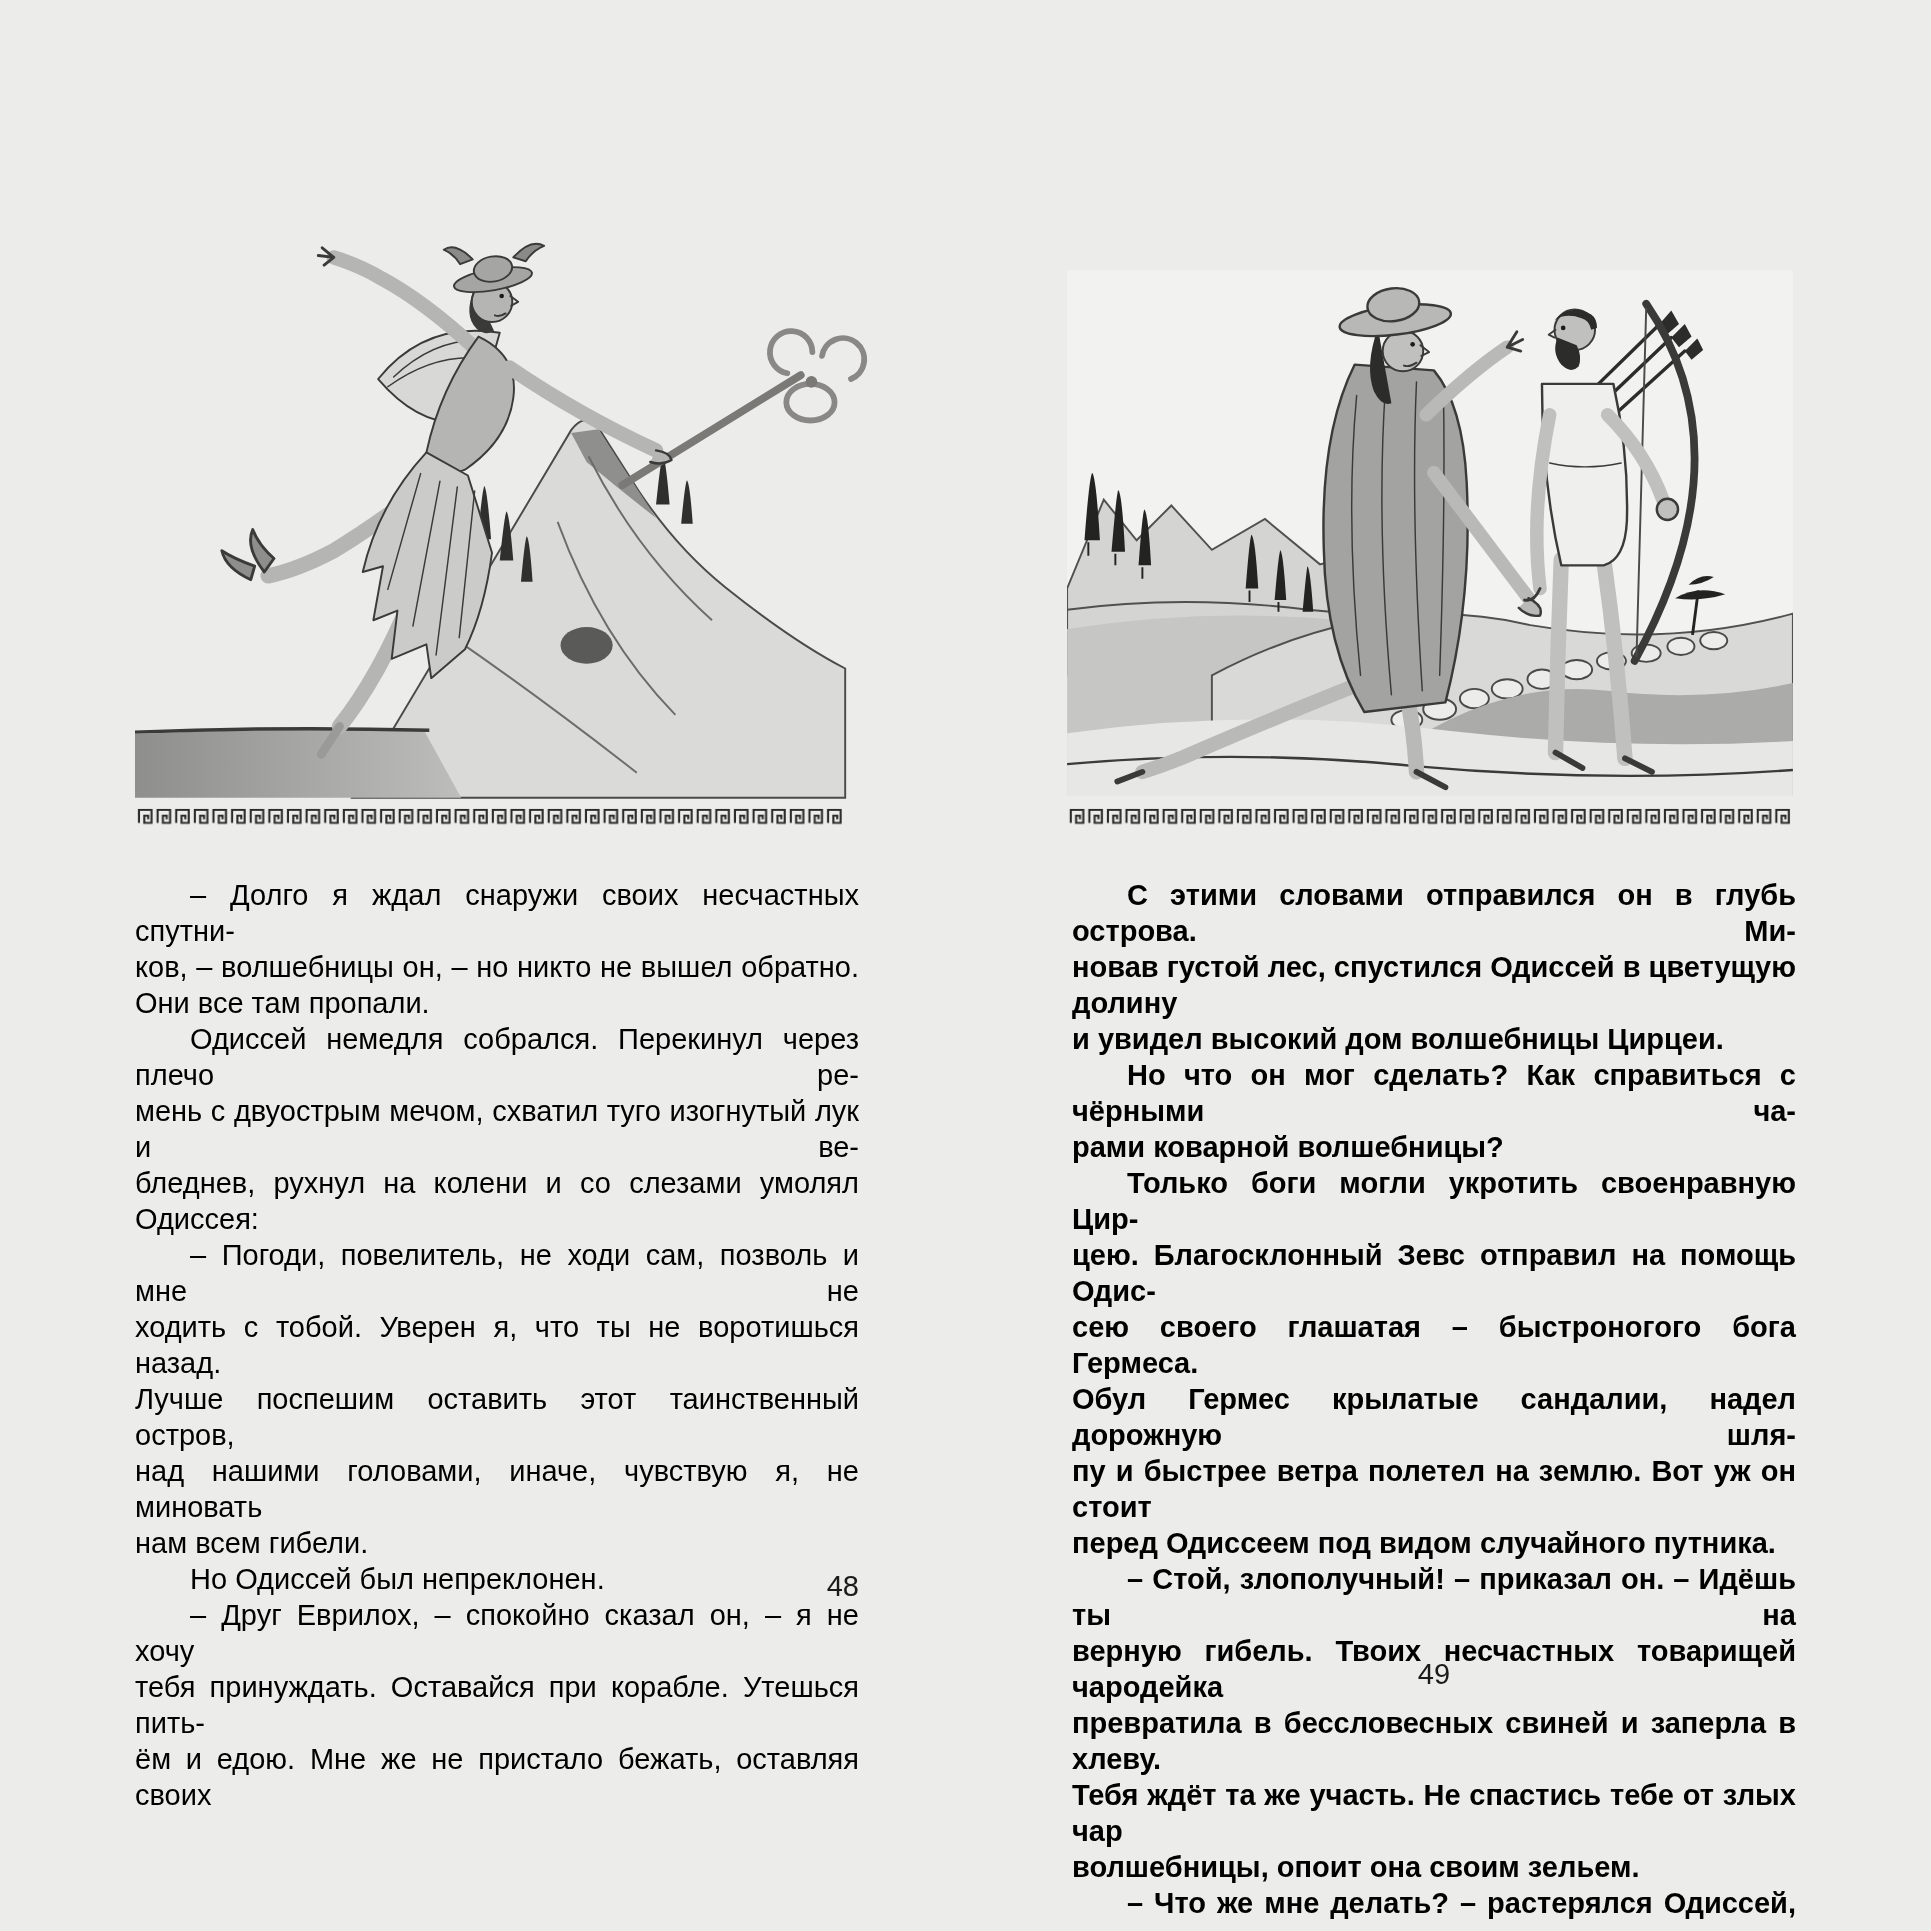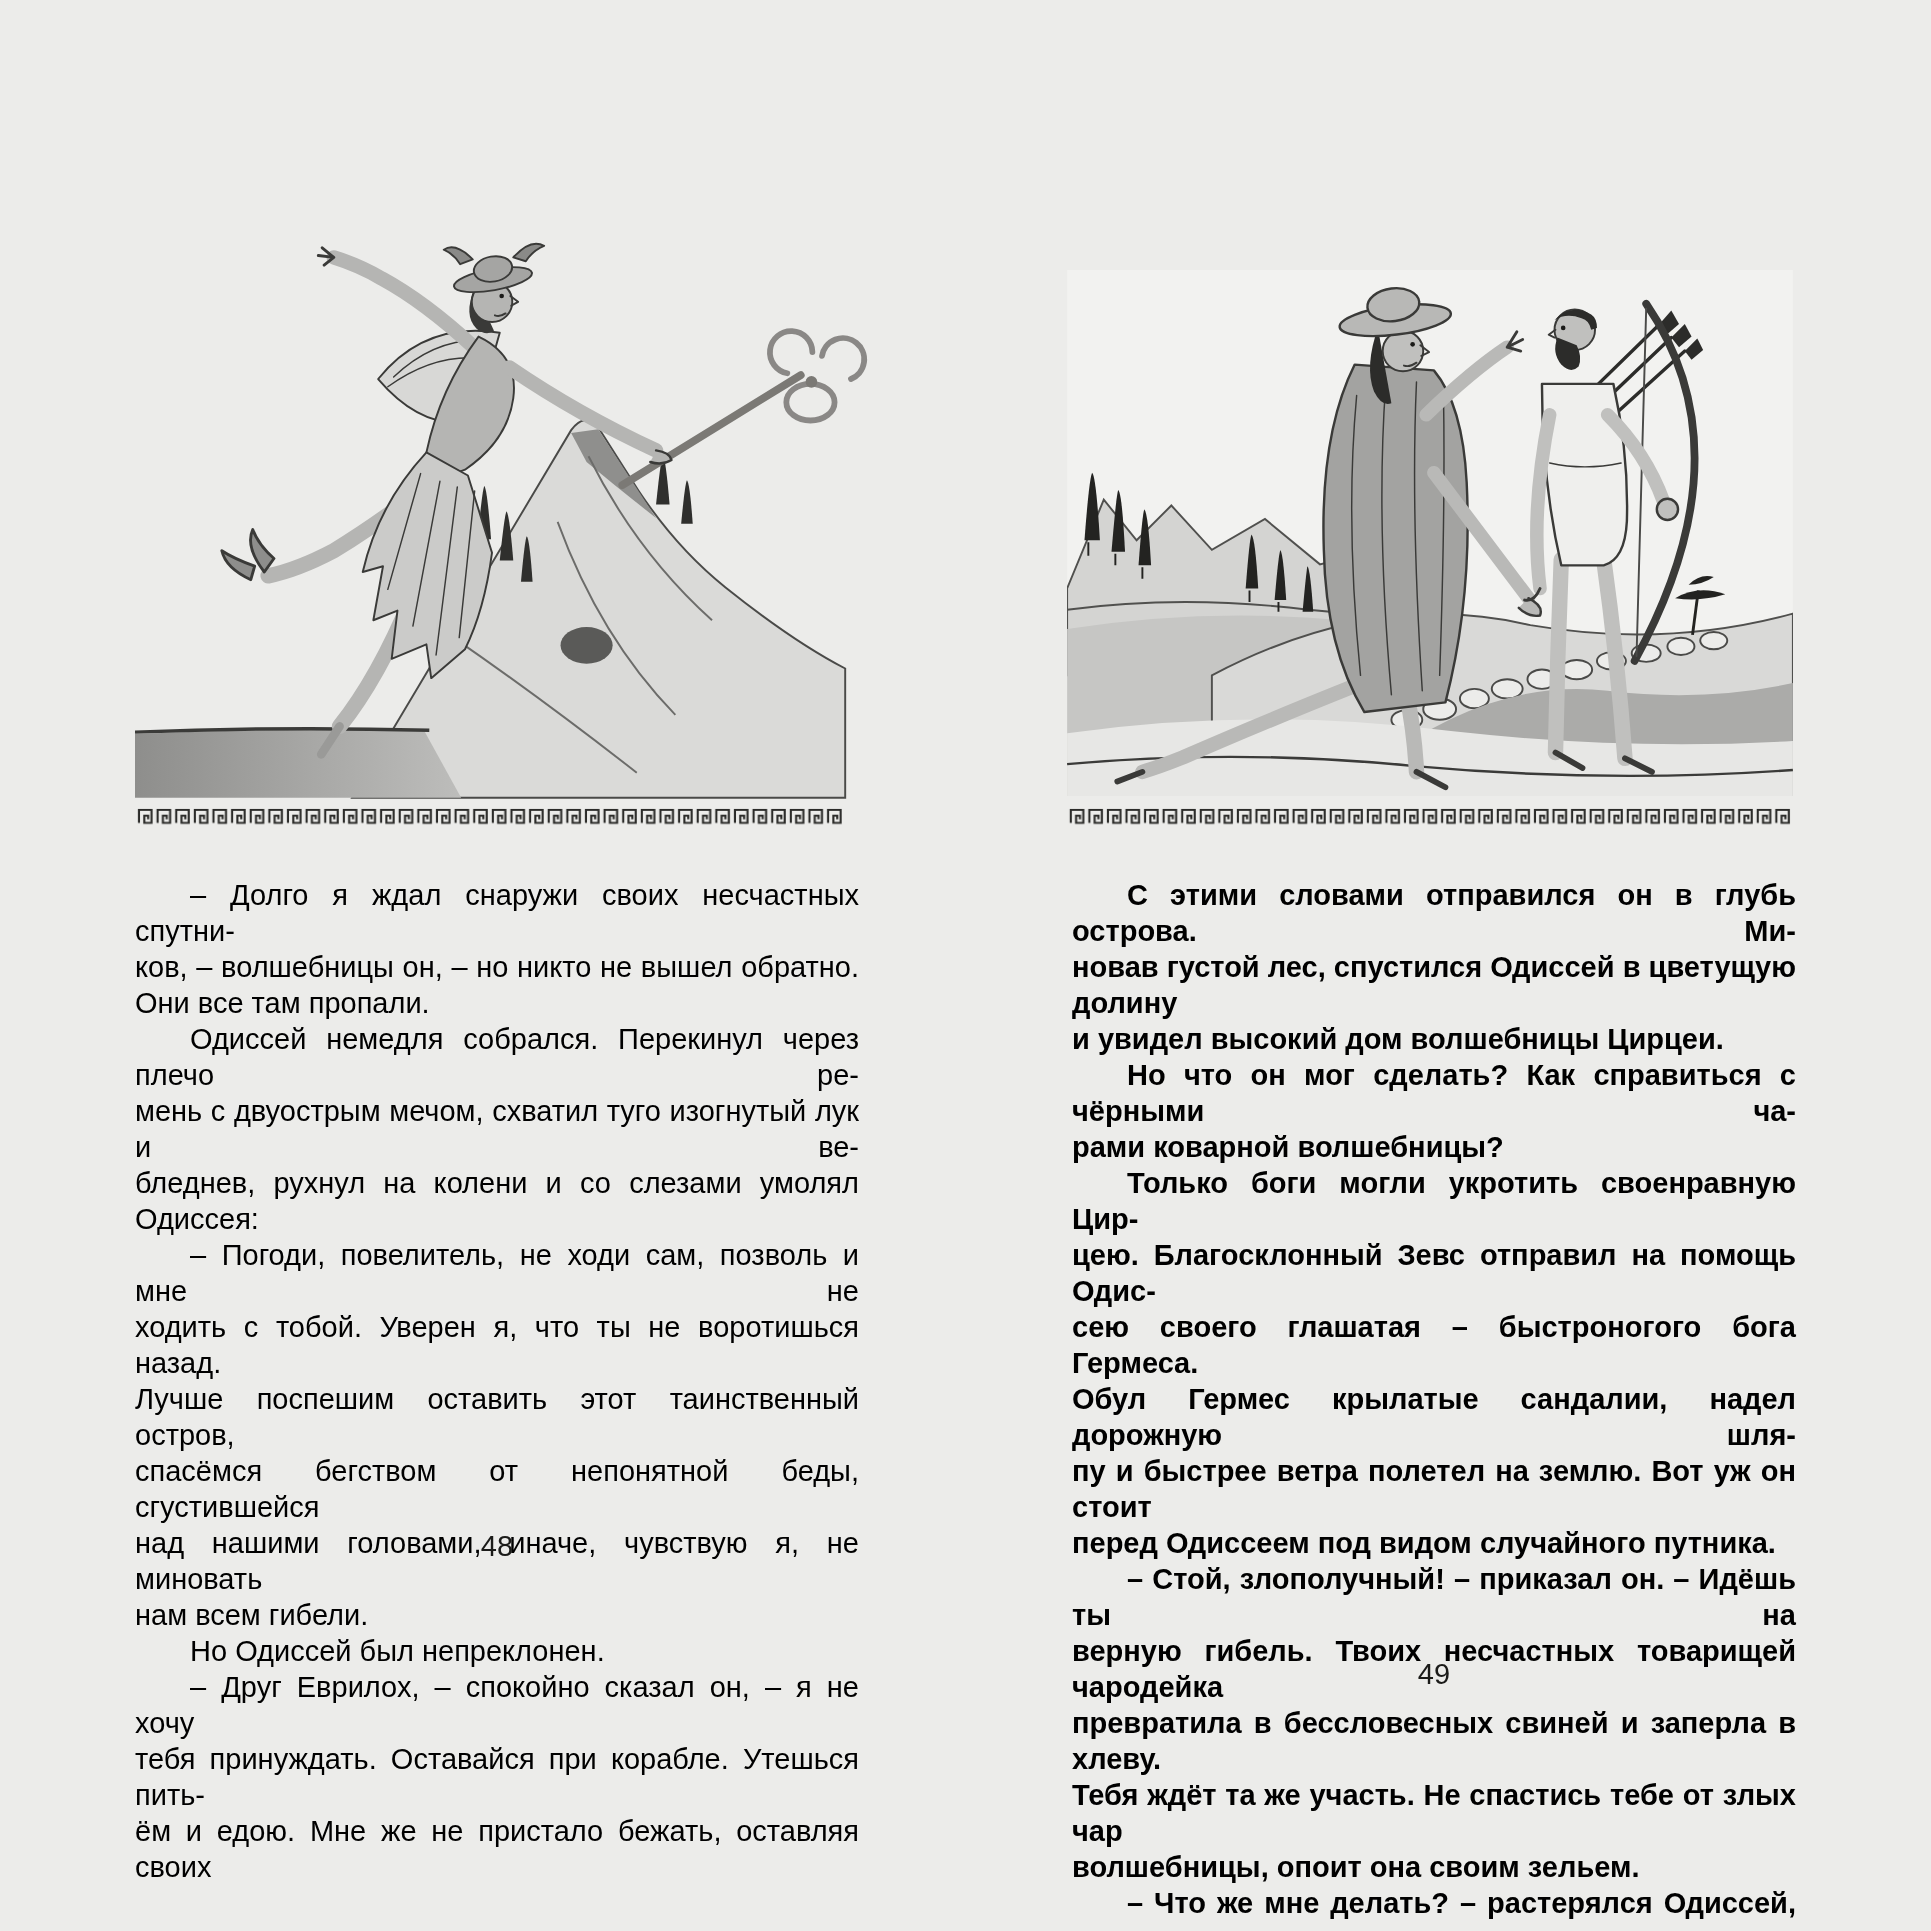--- a/index.html
+++ b/index.html
@@ -124,30 +124,29 @@
 <div class="abs text-col" style="left:135px;top:877px;">
     <div class="text-line j ind">– Долго я ждал снаружи своих несчастных спутни-</div>
     <div class="text-line j">ков, – волшебницы он, – но никто не вышел обратно.</div>
     <div class="text-line">Они все там пропали.</div>
     <div class="text-line j ind">Одиссей немедля собрался. Перекинул через плечо ре-</div>
     <div class="text-line j">мень с двуострым мечом, схватил туго изогнутый лук и ве-</div>
     <div class="text-line j">бледнев, рухнул на колени и со слезами умолял Одиссея:</div>
     <div class="text-line j ind">– Погоди, повелитель, не ходи сам, позволь и мне не</div>
     <div class="text-line j">ходить с тобой. Уверен я, что ты не воротишься назад.</div>
     <div class="text-line j">Лучше поспешим оставить этот таинственный остров,</div>
-    <div class="text-line j">спасёмся бегством от непонятной беды, сгустившейся</div>
     <div class="text-line j">над нашими головами, иначе, чувствую я, не миновать</div>
     <div class="text-line">нам всем гибели.</div>
     <div class="text-line ind">Но Одиссей был непреклонен.</div>
     <div class="text-line j ind">– Друг Еврилох, – спокойно сказал он, – я не хочу</div>
     <div class="text-line j">тебя принуждать. Оставайся при корабле. Утешься пить-</div>
     <div class="text-line j">ём и едою. Мне же не пристало бежать, оставляя своих</div>
   </div>
 
-<div class="abs page-num" style="left:135px;top:1530px;">48</div>
+<div class="abs page-num" style="left:135px;top:1570px;text-align:right;">48</div>
 
 <div class="abs" style="left:1067px;top:270px;">
 <svg width="726" height="526" viewBox="0 0 752 545">
   <rect x="0" y="0" width="752" height="545" fill="#f2f2f0"></rect>
 
   <g>
     <path d="M0,330 L38,238 L72,280 L108,244 L150,290 L205,258 L262,305 L325,288 L395,330 L395,420 L0,420 Z" fill="#d4d4d2" stroke="#50504e" stroke-width="2"></path>
     <path d="M0,352 Q120,336 250,352 Q330,360 400,352" fill="none" stroke="#50504e" stroke-width="2"></path>
     <path d="M60,300 q30,-8 60,0" fill="none" stroke="#77" stroke-width="1.5"></path>
   </g>

